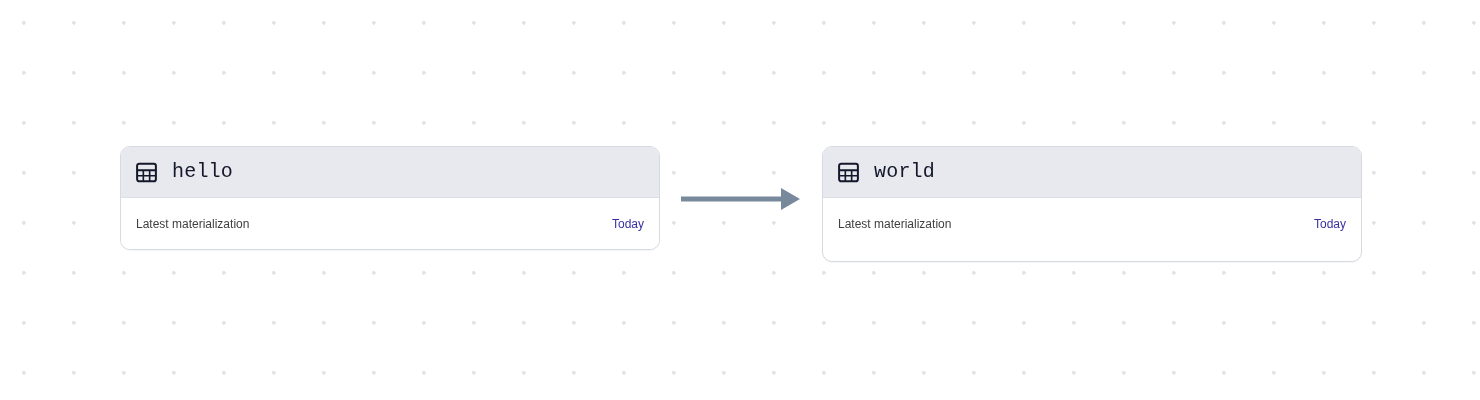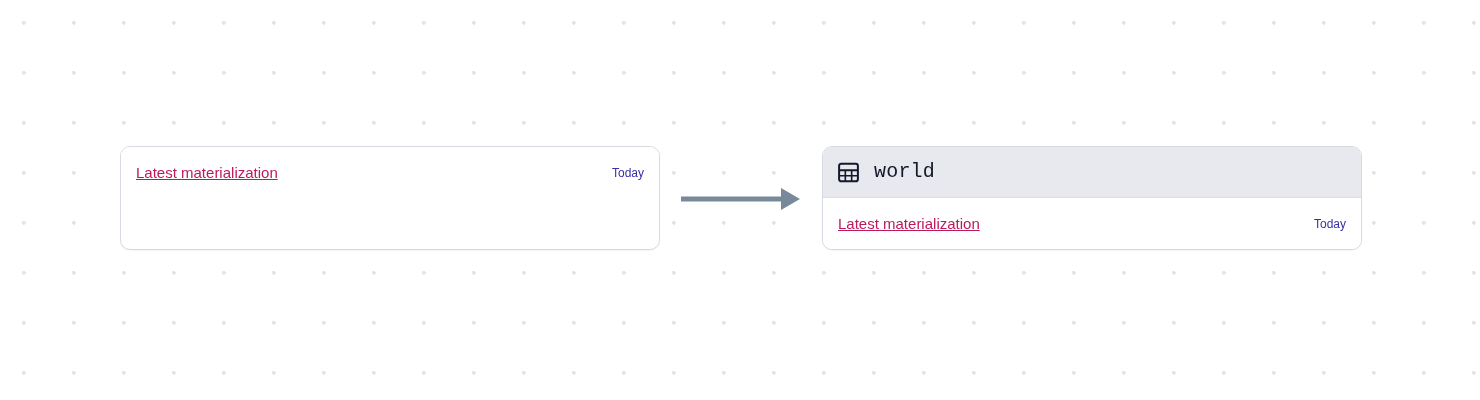--- a/index.html
+++ b/index.html
@@ -69,25 +69,24 @@
     display: flex;
     align-items: center;
     justify-content: space-between;
     box-sizing: border-box;
     height: 51px;
     padding: 0 15px 0 15px;
     background-color: #ffffff;
   }
 
   .body-label {
-    font-size: 15px;
+    font-size: 12px;
     line-height: 1;
-    color: #be185d;
+    color: #404040;
     white-space: nowrap;
-    text-decoration: underline;
   }
 
   .body-value {
     font-size: 12px;
     line-height: 1;
     color: #3730a3;
     white-space: nowrap;
     cursor: pointer;
   }
 
@@ -107,27 +106,37 @@
 <div id="graph-canvas">
 
   <svg id="edge-layer" viewBox="0 0 1480 400" width="1480" height="400" xmlns="http://www.w3.org/2000/svg">
     <g>
       <line x1="681" y1="199" x2="782" y2="199" stroke="#78899c" stroke-width="5" stroke-linecap="butt"></line>
       <polygon points="781,188 800,199 781,210" fill="#78899c"></polygon>
     </g>
   </svg>
 
   <div class="asset-node" style="left:120px; top:146px; width:540px; height:104px;">
+    <div class="node-header">
+      <svg class="table-icon" viewBox="0 0 24 24" xmlns="http://www.w3.org/2000/svg">
+        <rect x="2.2" y="2.8" width="19.6" height="18.4" rx="2.2" ry="2.2" fill="none" stroke="#14182b" stroke-width="2.1"></rect>
+        <line x1="2.2" y1="9.6" x2="21.8" y2="9.6" stroke="#14182b" stroke-width="2.1"></line>
+        <line x1="2.2" y1="15.4" x2="21.8" y2="15.4" stroke="#14182b" stroke-width="1.7"></line>
+        <line x1="8.7" y1="9.6" x2="8.7" y2="21.2" stroke="#14182b" stroke-width="1.7"></line>
+        <line x1="15.3" y1="9.6" x2="15.3" y2="21.2" stroke="#14182b" stroke-width="1.7"></line>
+      </svg>
+      <span class="node-title">hello</span>
+    </div>
     <div class="node-body">
       <span class="body-label">Latest materialization</span>
       <span class="body-value">Today</span>
     </div>
   </div>
 
-  <div class="asset-node" style="left:822px; top:146px; width:540px; height:104px;">
+  <div class="asset-node" style="left:822px; top:146px; width:540px; height:116px;">
     <div class="node-header">
       <svg class="table-icon" viewBox="0 0 24 24" xmlns="http://www.w3.org/2000/svg">
         <rect x="2.2" y="2.8" width="19.6" height="18.4" rx="2.2" ry="2.2" fill="none" stroke="#14182b" stroke-width="2.1"></rect>
         <line x1="2.2" y1="9.6" x2="21.8" y2="9.6" stroke="#14182b" stroke-width="2.1"></line>
         <line x1="2.2" y1="15.4" x2="21.8" y2="15.4" stroke="#14182b" stroke-width="1.7"></line>
         <line x1="8.7" y1="9.6" x2="8.7" y2="21.2" stroke="#14182b" stroke-width="1.7"></line>
         <line x1="15.3" y1="9.6" x2="15.3" y2="21.2" stroke="#14182b" stroke-width="1.7"></line>
       </svg>
       <span class="node-title">world</span>
     </div>

